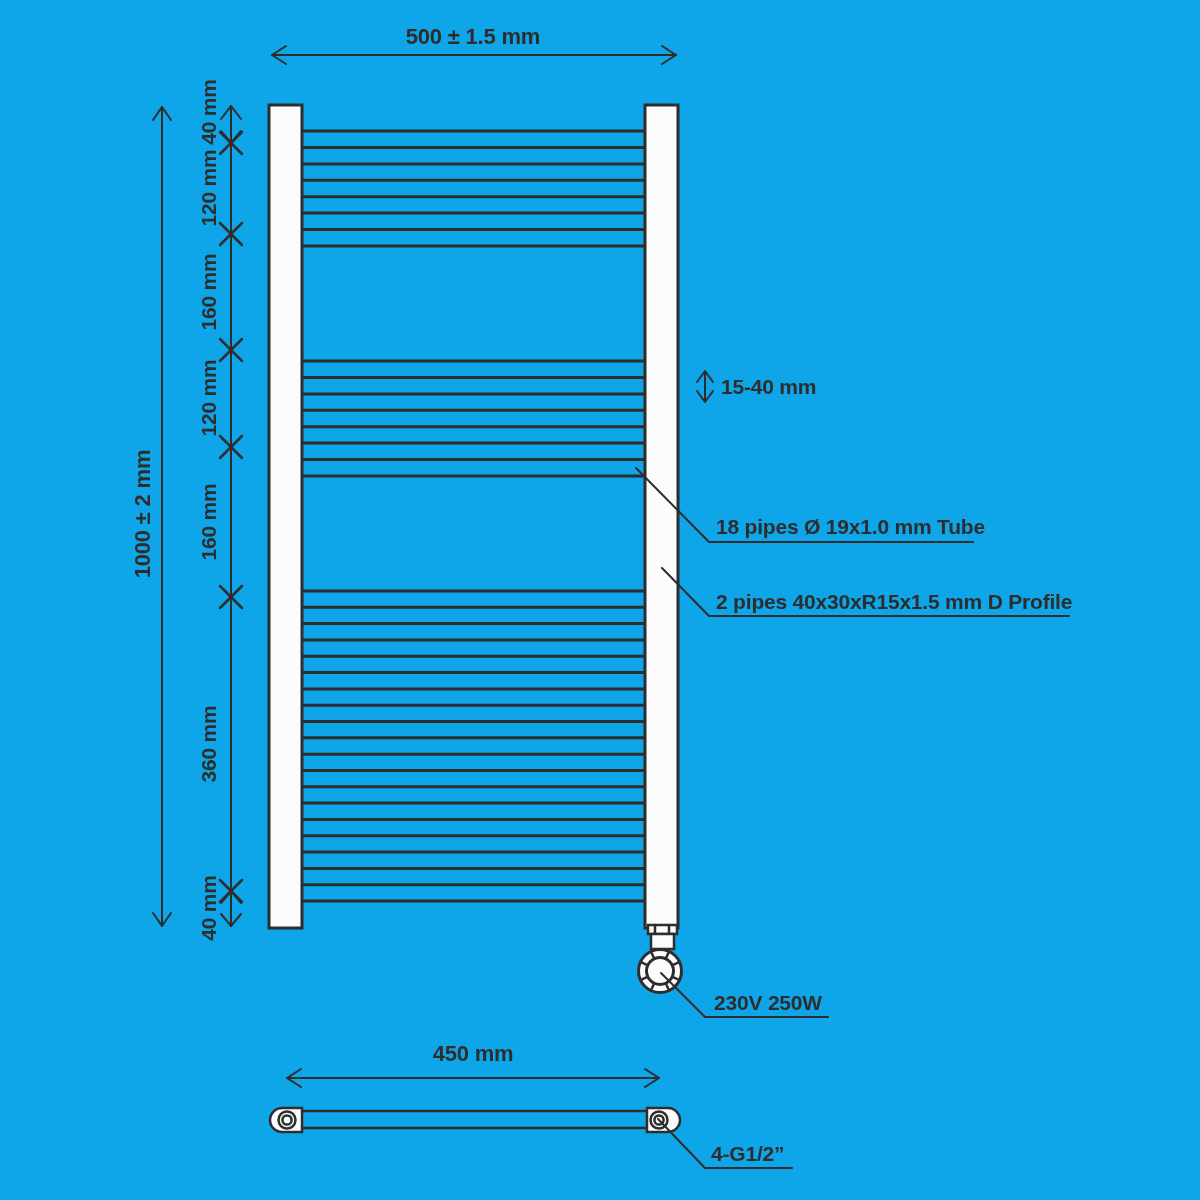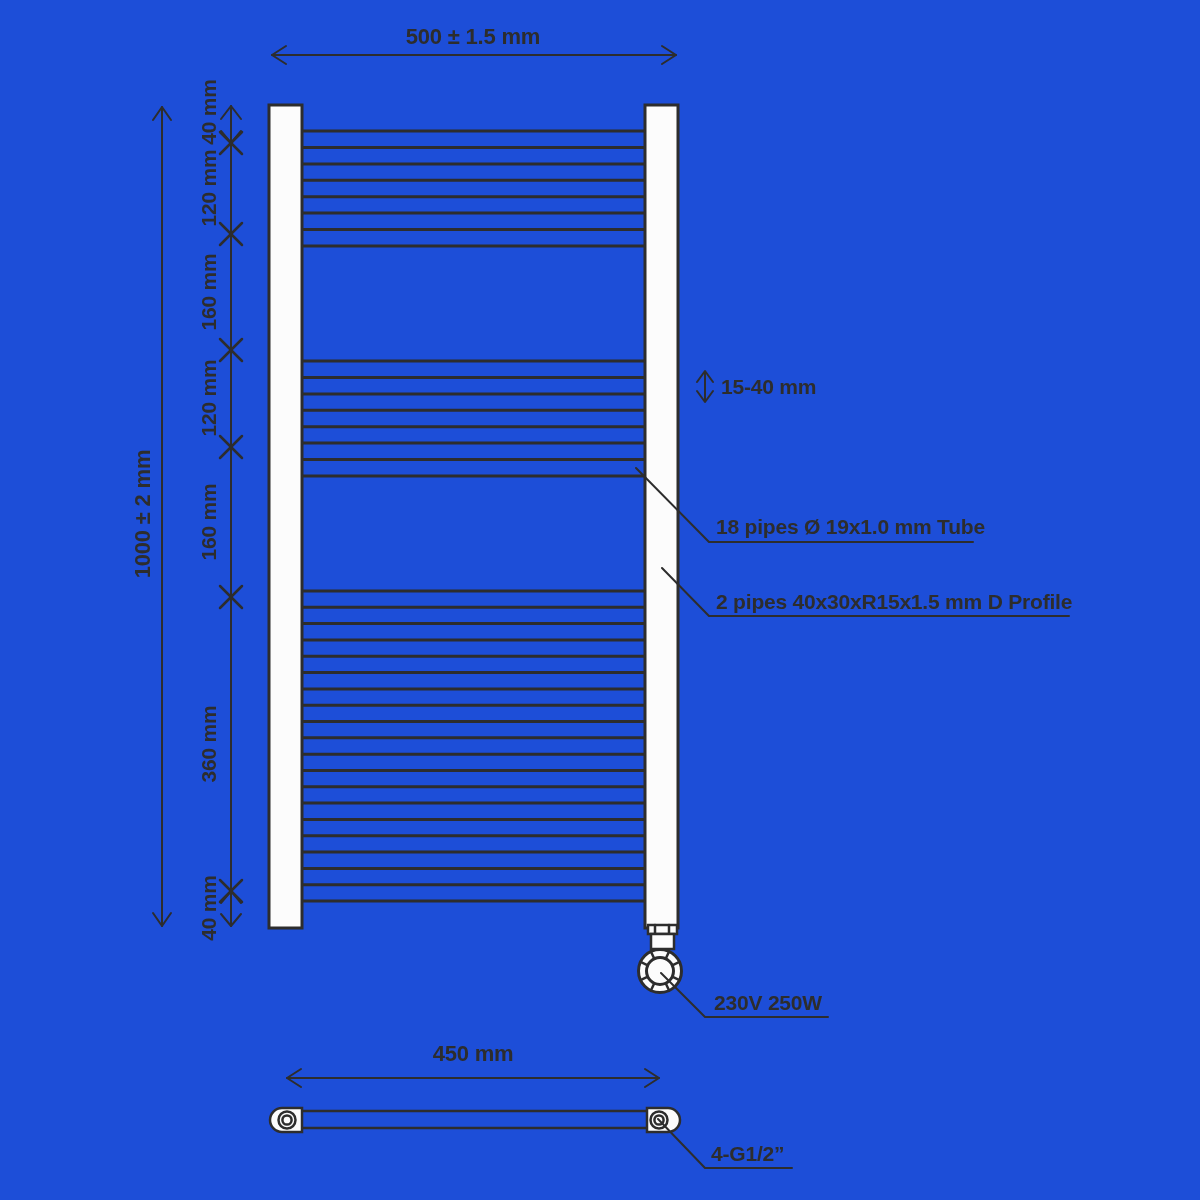--- a/index.html
+++ b/index.html
@@ -1,16 +1,16 @@
 <!DOCTYPE html>
 <html><head>
 <meta charset="utf-8">
 <style>
   html,body{margin:0;padding:0;background:#ffffff;}
-  .sheet{width:1200px;height:1200px;background:#1d4ed8;position:relative;overflow:hidden;}
+  .sheet{width:1200px;height:1200px;background:#0ea5e9;position:relative;overflow:hidden;}
   svg{display:block;}
   svg text{
     font-family:"Liberation Sans",sans-serif;
     font-weight:600;
     fill:#2d2d2d;
     letter-spacing:-0.2px;
   }
   .t-dim{font-size:22px;}
   .t-seg{font-size:21px;}
   .t-ann{font-size:21px;}

